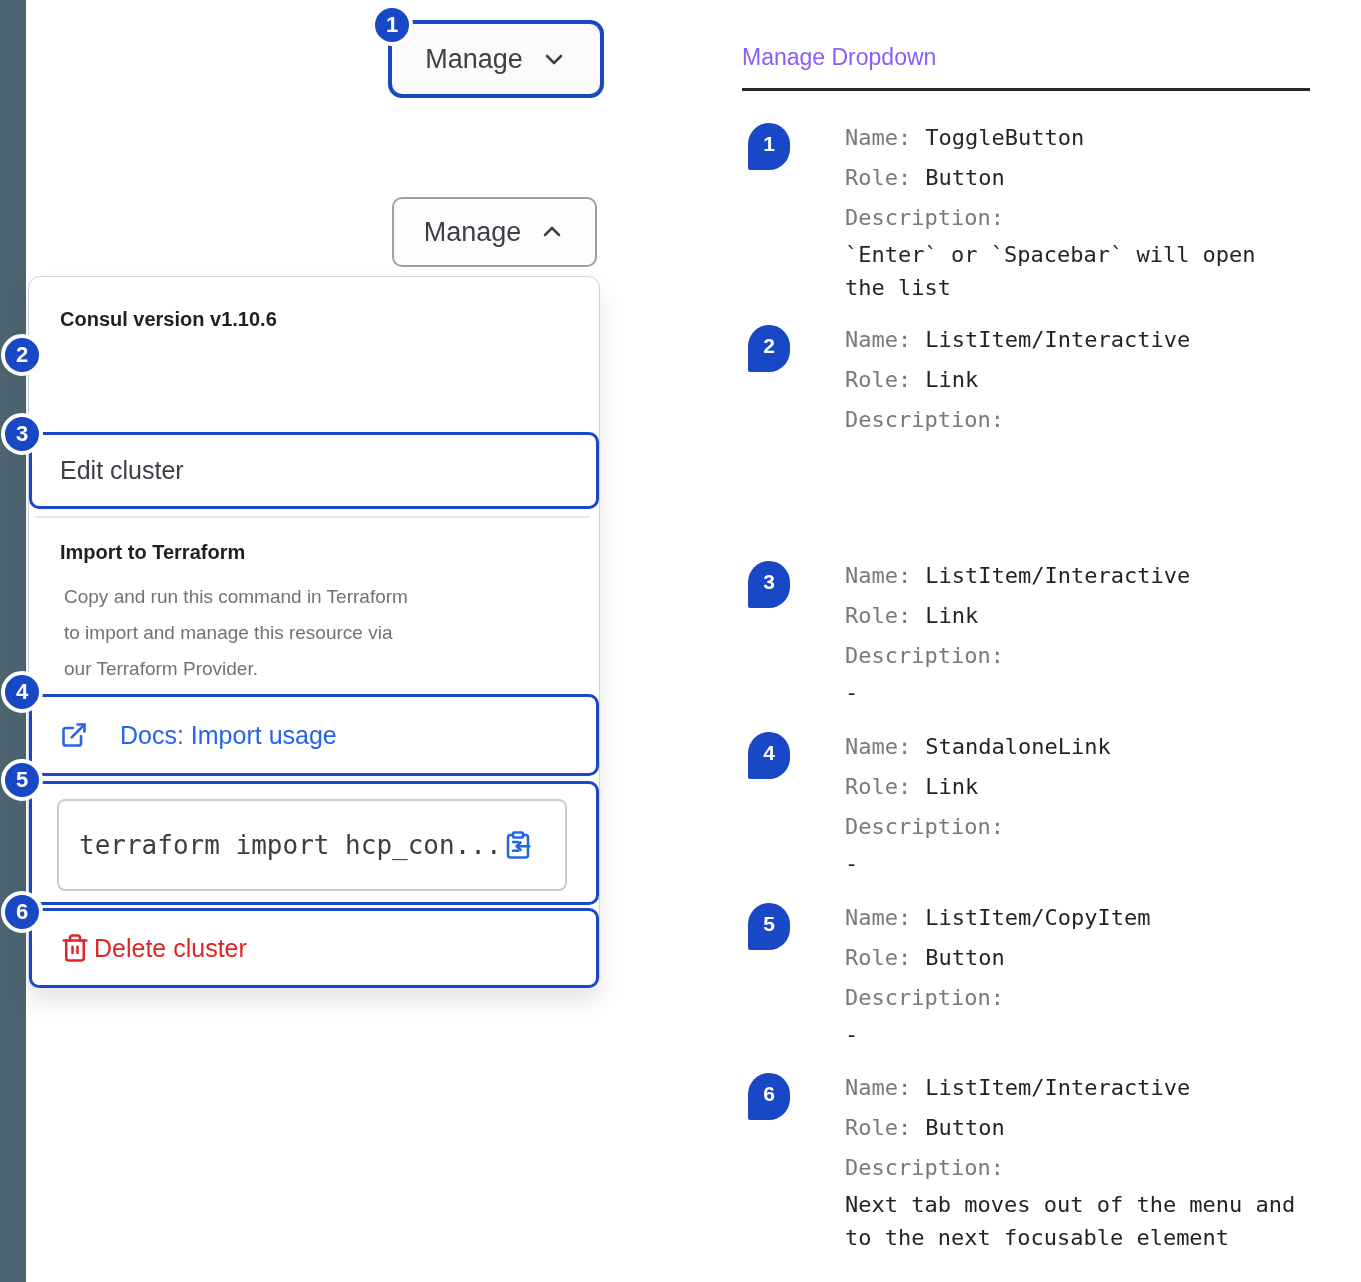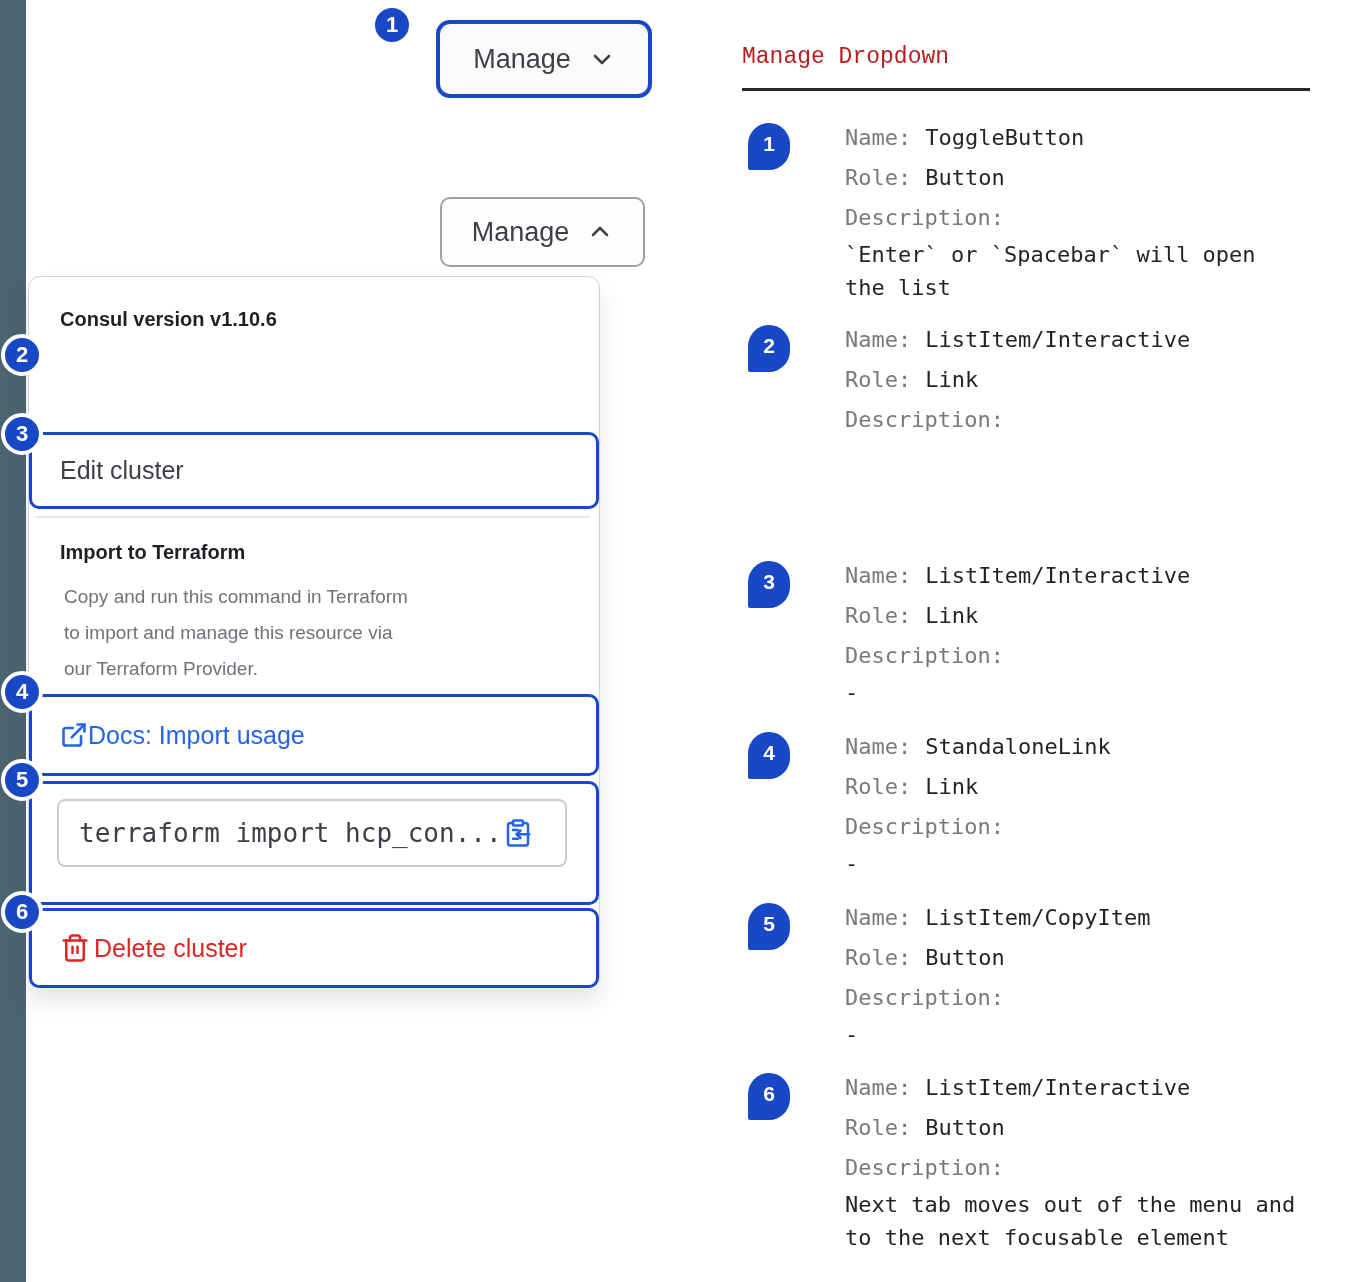--- a/index.html
+++ b/index.html
@@ -17,55 +17,55 @@
   html,body{background:#fff}
   #stage{position:relative;width:1361px;height:1282px;background:#fff;overflow:hidden;
          font-family:"Liberation Sans",sans-serif;}
   .abs{position:absolute}
 
   
   #strip{left:0;top:0;width:26px;height:1282px;background:var(--strip)}
 
   
   .toggle{display:flex;align-items:center;justify-content:center;gap:18px;
-          background:#fbfbfc;color:var(--item);font-size:27px;margin-left:48px;}
+          background:#fbfbfc;color:var(--item);font-size:27px;}
   #btn-collapsed{left:388px;top:20px;width:216px;height:78px;
           border:4px solid var(--blue);border-radius:14px;}
   #btn-expanded{left:392px;top:197px;width:205px;height:70px;
           border:2px solid #9aa0a8;border-radius:10px;background:#fdfdfe;}
   .chev{stroke:#3f4449;stroke-width:2.6;fill:none;stroke-linecap:round;stroke-linejoin:round}
 
   
   #panel{left:28px;top:276px;width:572px;height:712px;background:#fff;
          border:1px solid #d0d3d8;border-radius:12px;
          box-shadow:0 14px 22px rgba(70,75,85,.14)}
   .menu-header{left:60px;font-weight:700;font-size:20px;color:var(--ink)}
   .focus-box{left:29px;width:570px;border:3px solid var(--blue);border-radius:10px;
              background:#fff;display:flex;align-items:center;padding-left:28px;
              font-size:25px;color:var(--item)}
   #divider{left:36px;top:516px;width:554px;height:2px;background:#e3e5e9}
   #import-desc{left:64px;top:579px;width:522px;font-size:19px;line-height:36px;color:var(--muted)}
-  #docs-box{top:694px;height:82px;gap:0}
+  #docs-box{top:694px;height:82px;gap:32px}
   #docs-box .link-label{color:var(--link);font-weight:500}
   #code-box{top:781px;height:124px;padding-left:0}
-  #code-field{left:57px;top:799px;width:510px;height:68px;border:2px solid #c9ccd2;
+  #code-field{left:57px;top:799px;width:510px;height:92px;border:2px solid #c9ccd2;
               border-radius:8px;background:#fff;display:flex;align-items:center;
               justify-content:space-between;padding:0 32px 0 20px}
   #code-field .code{font-family:"DejaVu Sans Mono",monospace;font-size:26px;color:#3b4046}
   #delete-box{top:908px;height:80px;gap:4px}
   #delete-box .del-label{color:var(--red);font-weight:500}
 
   
   .marker{width:42px;height:42px;border-radius:50%;background:var(--blue);
           border:4px solid #fff;color:#fff;font-weight:700;font-size:22px;
           display:flex;align-items:center;justify-content:center;z-index:9}
 
   
-  #ann-title{left:742px;top:44px;font-family:Liberation Mono, monospace;
-             font-size:23px;color:#b91c1c}
+  #ann-title{left:742px;top:44px;font-family:Liberation Sans, sans-serif;
+             font-size:23px;color:#8b5cf6}
   #ann-rule{left:742px;top:88px;width:568px;height:3px;background:#26292d}
   .entry{left:742px;width:590px}
   .entry .tear{position:absolute;left:6px;top:5px;width:42px;height:47px;
                background:var(--blue);border-radius:21px 21px 21px 2px;color:#fff;
                font-weight:700;font-size:21px;display:flex;align-items:center;
                justify-content:center;padding-bottom:5px}
   .entry .txt{margin-left:103px;font-family:"DejaVu Sans Mono",monospace;font-size:22px}
   .entry .row{line-height:40px;white-space:nowrap}
   .entry .lbl{color:var(--mono-lbl)}
   .entry .val{color:var(--mono-val);margin-left:14px}

